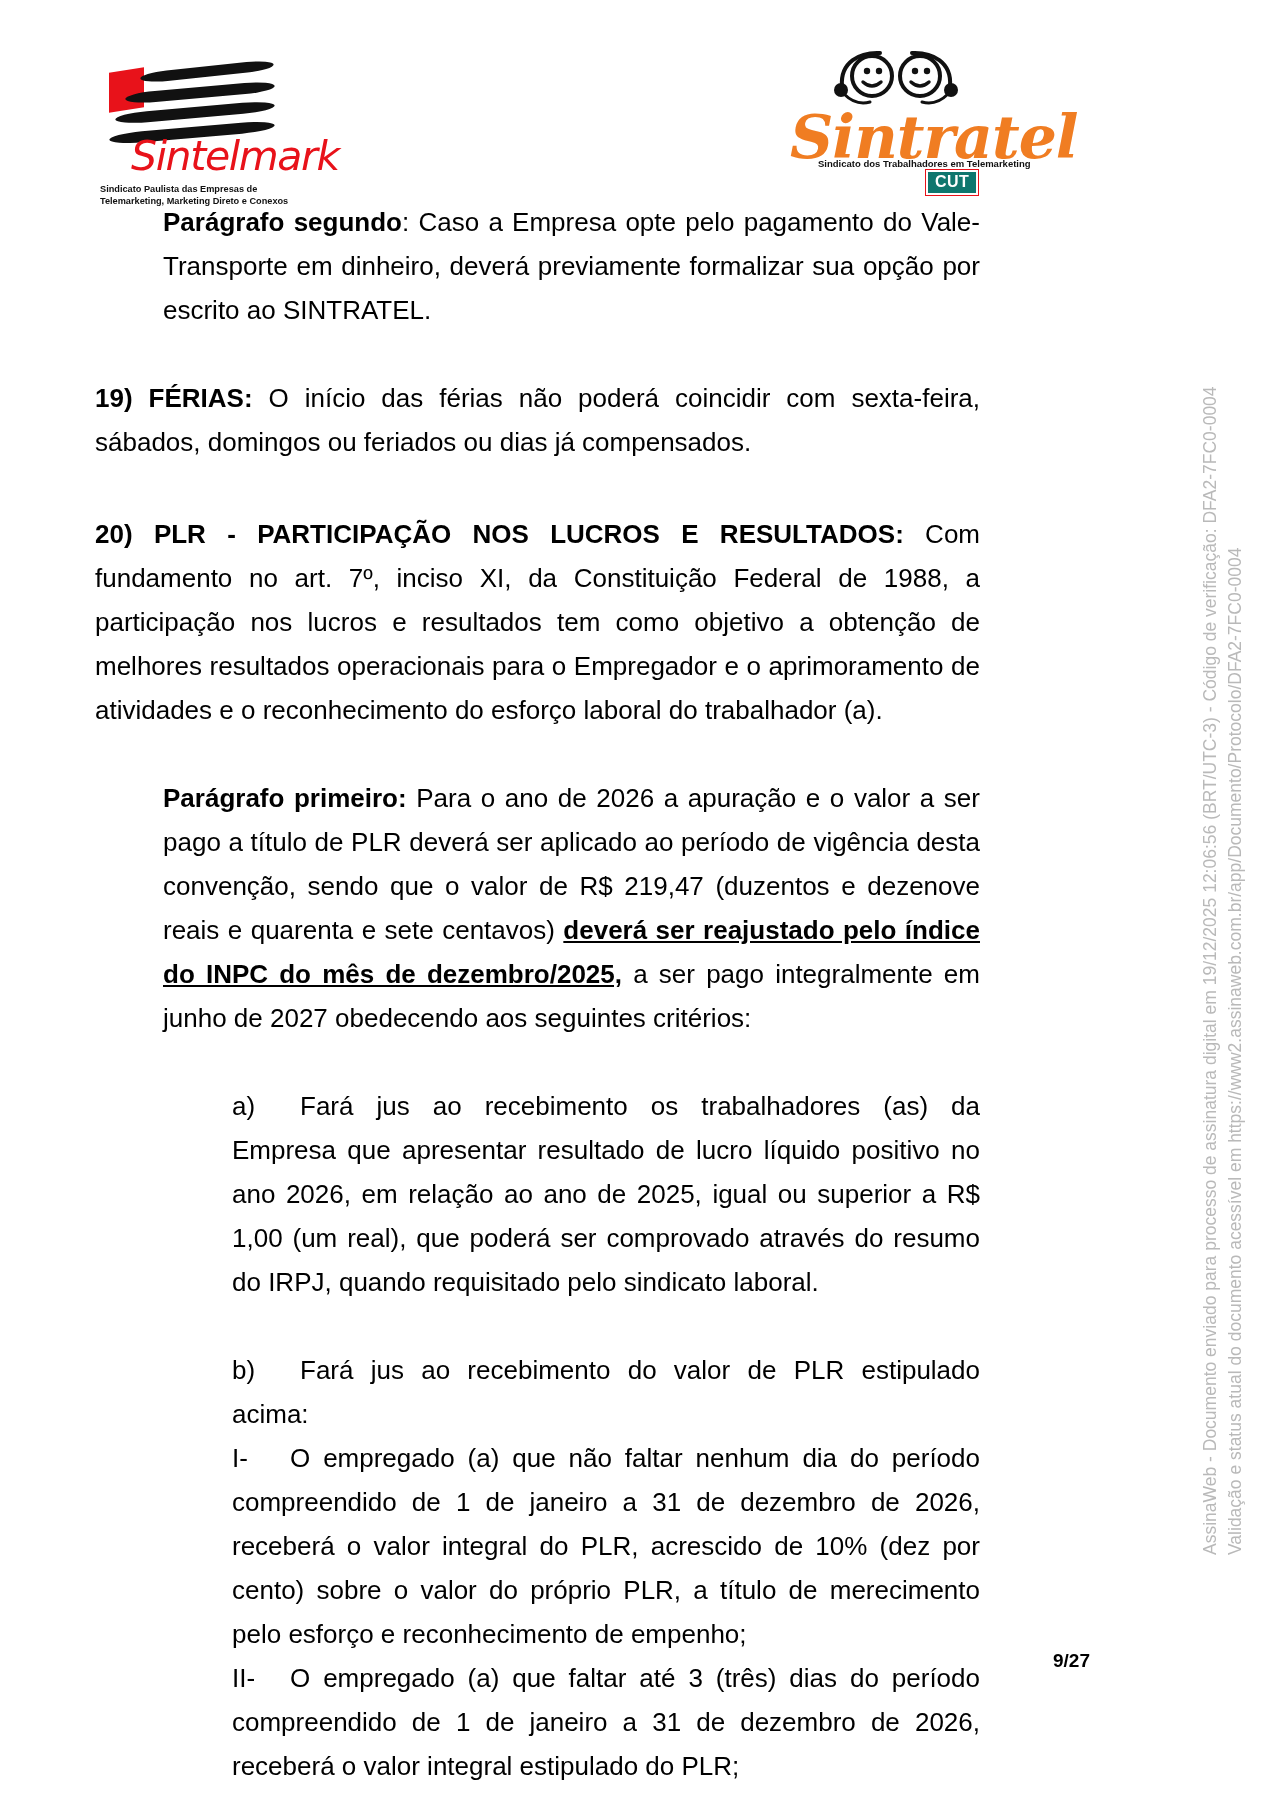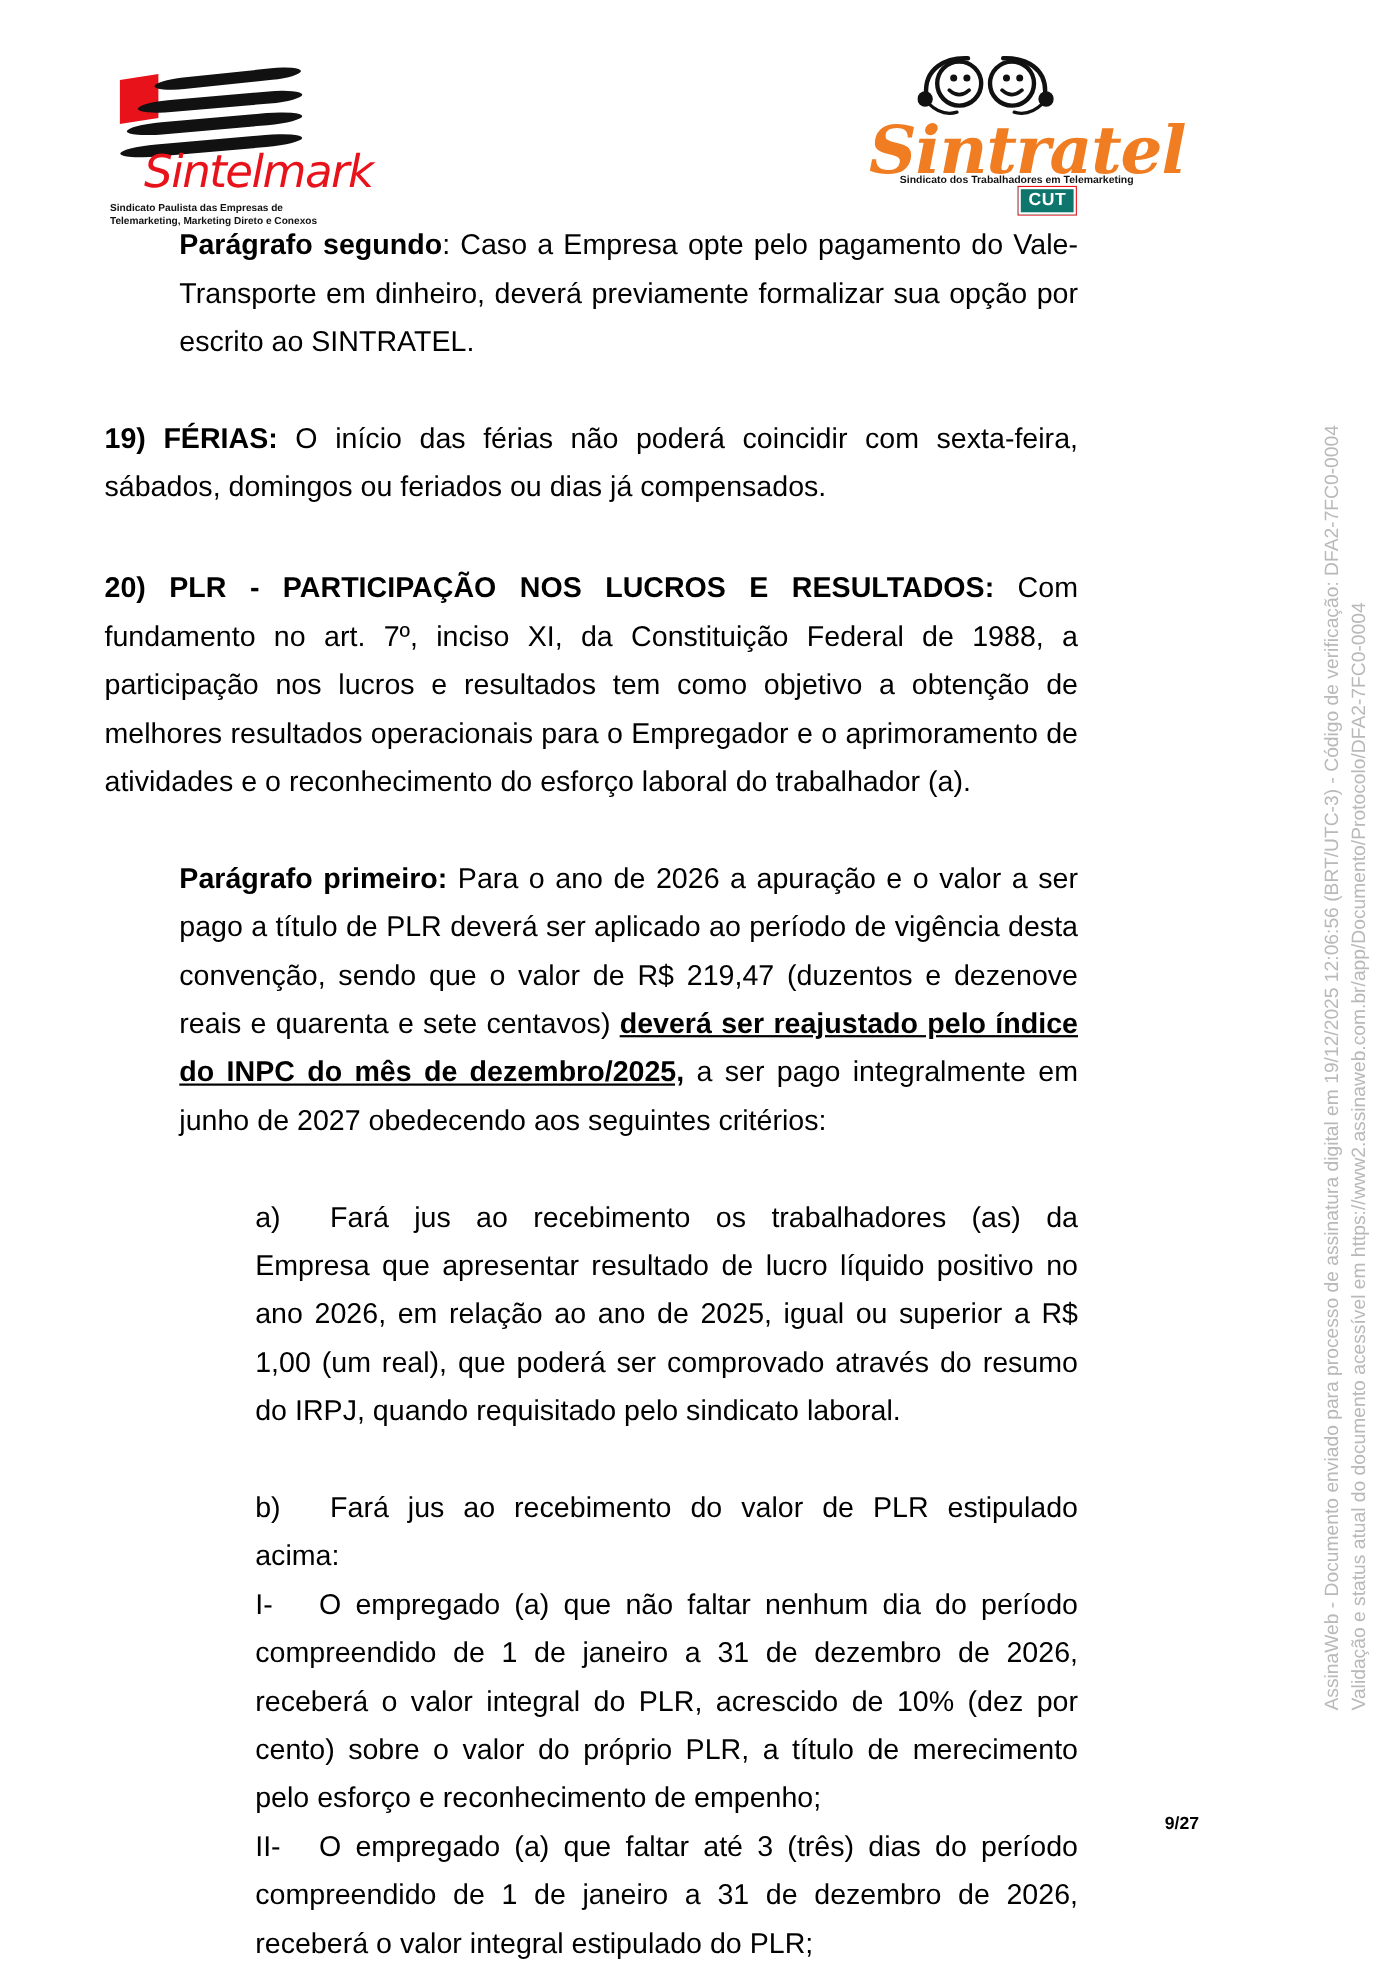--- a/index.html
+++ b/index.html
@@ -190,21 +190,21 @@
 
   
   .page-number {
     position: absolute;
     left: 0;
     top: 1650px;
     width: 1090px;
     text-align: right;
     font-family: "Liberation Sans", sans-serif;
     font-weight: bold;
-    font-size: 16px;
+    font-size: 19px;
     color: #000000;
   }
 </style>
 </head>
 <body>
 
 <div id="page">
 
   <div class="header">
 

